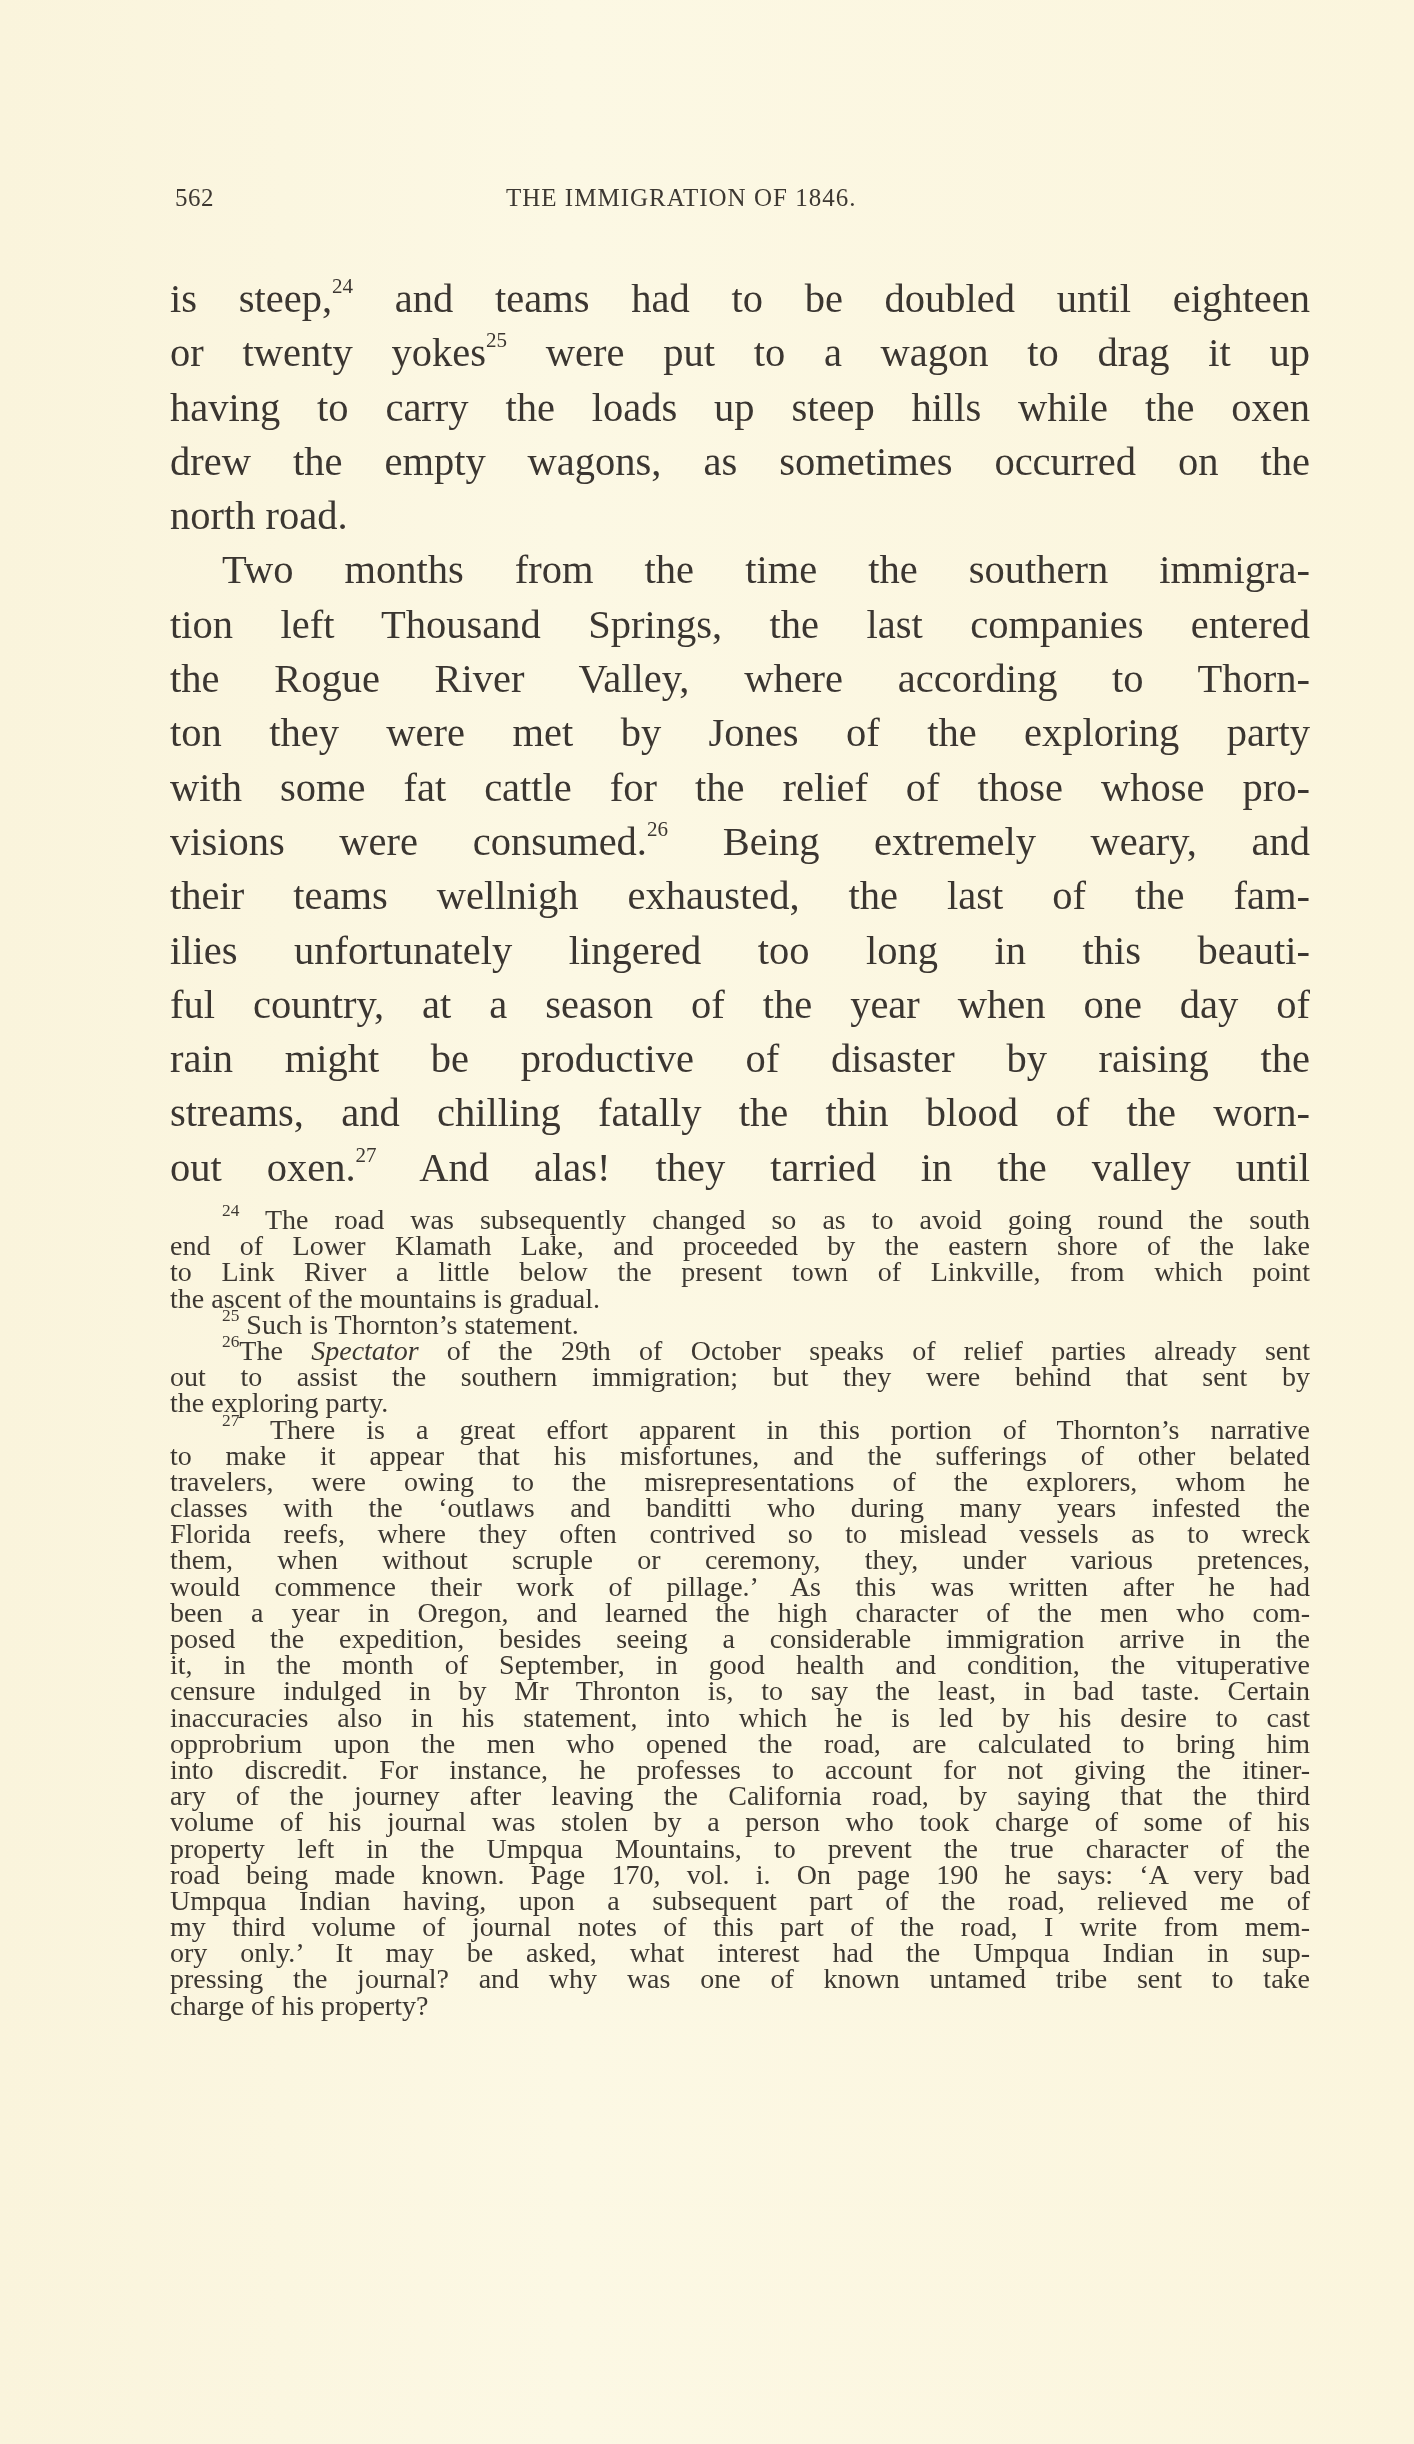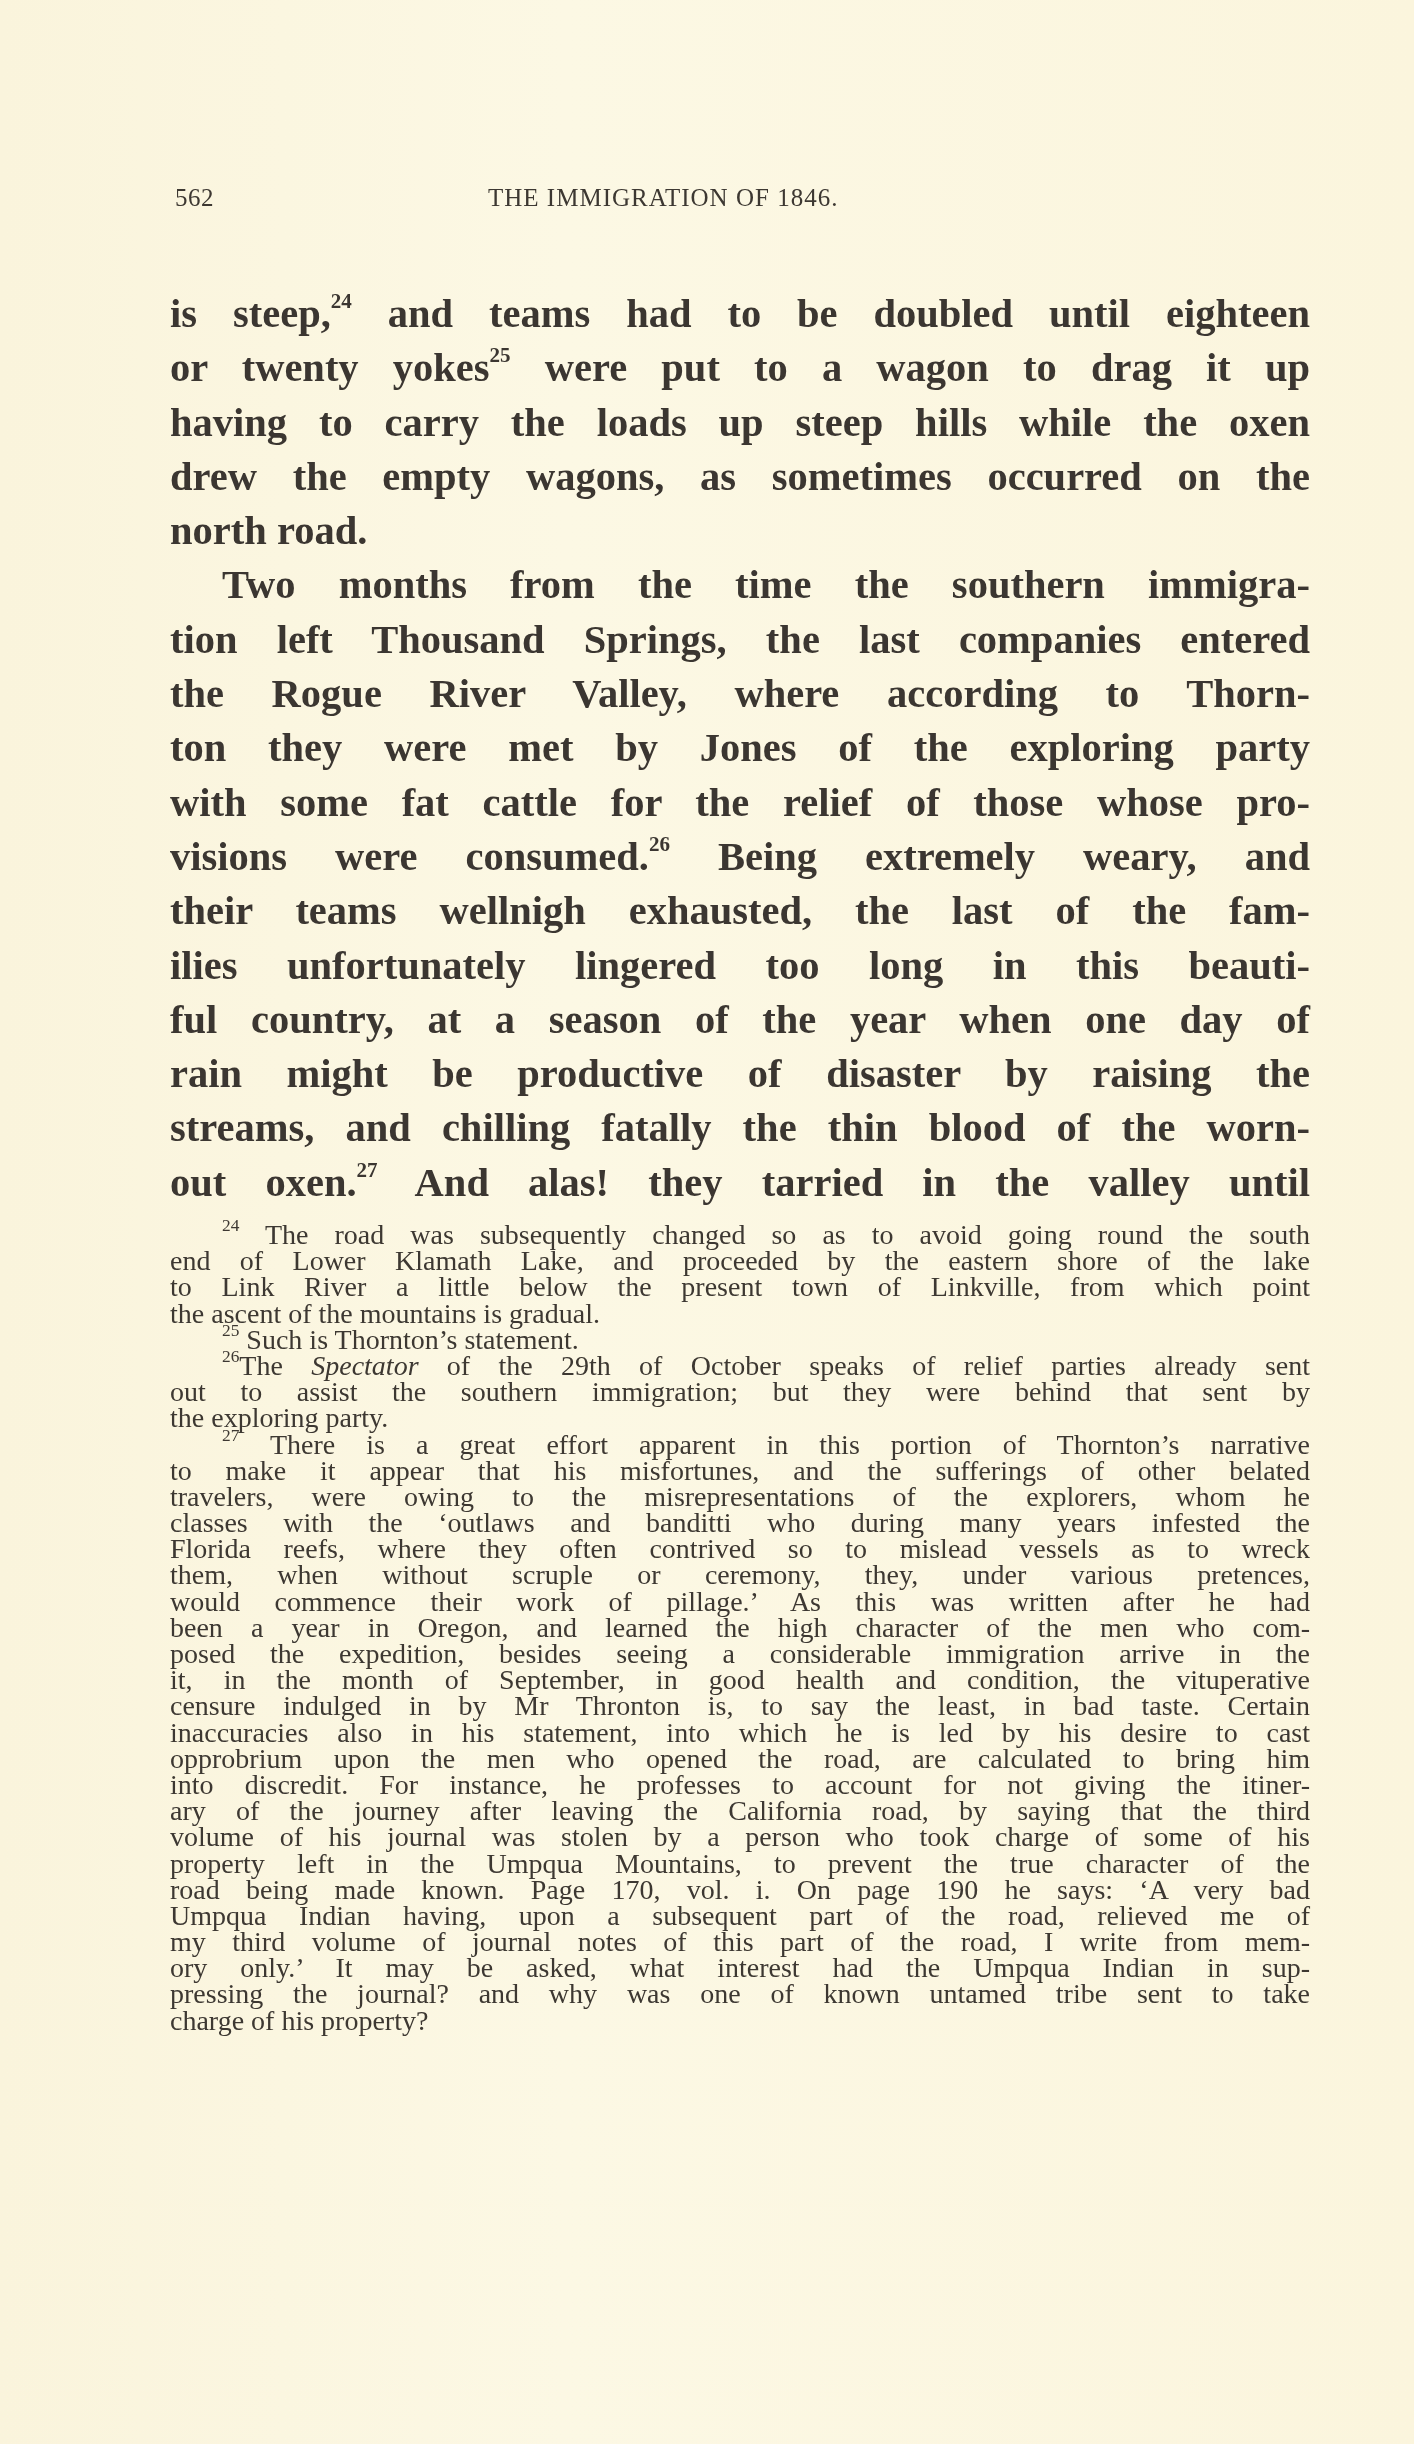--- a/index.html
+++ b/index.html
@@ -29,31 +29,30 @@
       letter-spacing: 0.5px;
       color: #3d3832;
     }
     .folio {
       position: absolute;
       left: 5px;
       top: 4px;
     }
     .head-title {
       position: absolute;
-      left: 318px;
+      left: 336px;
       top: 4px;
       letter-spacing: 1px;
     }
     .main-text {
-      margin-top: 67px;
+      margin-top: 52px;
       font-size: 40.5px;
       line-height: 54.3px;
       text-align: justify;
       color: #3b3631;
-      font-weight: bold;
     }
     .main-text .line {
       display: block;
       text-align: justify;
       text-align-last: justify;
       white-space: nowrap;
       height: 54.3px;
     }
     .main-text .line.last {
       text-align-last: left;

